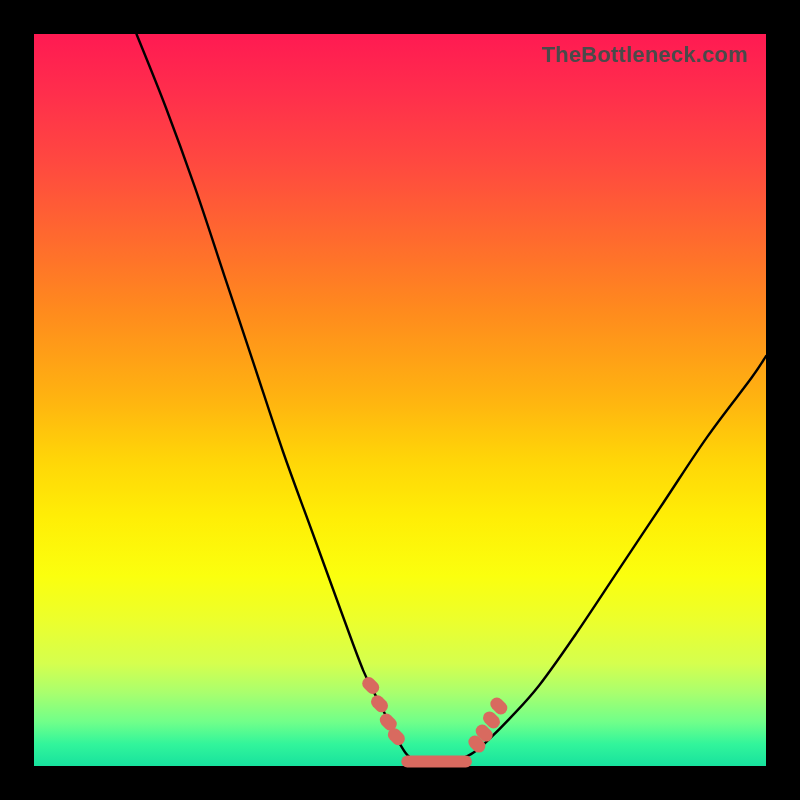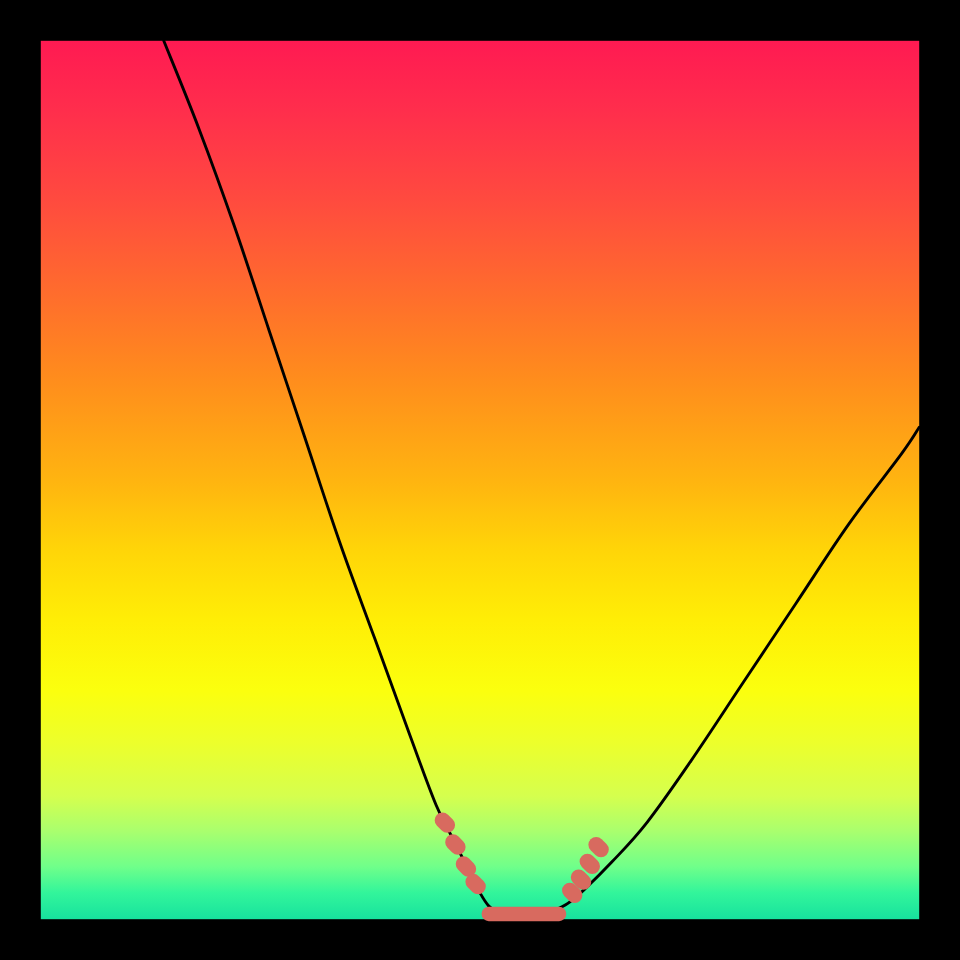--- a/index.html
+++ b/index.html
@@ -82,20 +82,21 @@
     stroke-linecap: round;
     fill: none;
   }
 </style>
 </head>
 <body>
 
 <div class="frame">
   <div class="plot-area">
 
+    <div class="watermark">TheBottleneck.com</div>
 
     <svg class="curves" viewBox="0 0 732 732" preserveAspectRatio="none">
       <path id="left-branch" class="curve" d="M 102.48 0 C 107.7504 13.175999999999988, 121.2192 45.53039999999993, 131.76 73.19999999999993 C 142.30079999999998 100.86959999999993, 150.4992 123.41520000000003, 161.04 153.72000000000003 C 171.58079999999998 184.02480000000003, 179.7792 209.93759999999995, 190.32 241.55999999999995 C 200.86079999999998 273.1823999999999, 209.05919999999998 297.77759999999995, 219.6 329.4 C 230.1408 361.0224, 238.3392 386.9352, 248.88000000000002 417.24 C 259.42080000000004 447.5448, 267.61920000000003 468.7728, 278.16 497.76 C 288.7008 526.7472, 298.2168 553.2456, 307.44 578.28 C 316.6632 603.3144, 322.812 621.0288, 329.40000000000003 636.84 C 335.98800000000006 652.6512, 338.76959999999997 655.5792, 344.03999999999996 666.12 C 349.31039999999996 676.6608, 354.7272 687.4944, 358.68 695.4 C 362.63280000000003 703.3055999999999, 363.3648 705.4284, 366 710.04 C 368.6352 714.6515999999999, 370.6848 718.12128, 373.32 721.02 C 375.9552 723.91872, 379.3224 725.22168, 380.64 726.144"></path>
       <path id="right-branch" class="curve" d="M 424.55999999999995 726.144 C 427.19519999999994 724.8264, 433.9296 722.3815199999999, 439.2 718.824 C 444.4704 715.26648, 447.25199999999995 712.57272, 453.84 706.38 C 460.428 700.18728, 466.5768 694.3019999999999, 475.8 684.42 C 485.02320000000003 674.538, 493.22159999999997 666.6324, 505.08 651.48 C 516.9384 636.3276000000001, 527.1863999999999 621.3216, 541.68 600.24 C 556.1736 579.1584, 569.7888 558.0768, 585.6 534.36 C 601.4112 510.64320000000004, 613.7088 492.19680000000005, 629.52 468.48 C 645.3312 444.7632, 657.6288000000001 424.9992, 673.44 402.59999999999997 C 689.2512 380.20079999999996, 706.8192 358.5336, 717.36 344.03999999999996 C 727.9008 329.54639999999995, 729.3648000000001 326.03279999999995, 732 322.08"></path>
       <path id="flat-bottom" class="curve" d="M 373.32 727.608 C 375.9552 727.7397599999999, 382.68960000000004 728.20824, 387.96000000000004 728.34 C 393.23040000000003 728.47176, 397.3296 728.34, 402.6 728.34 C 407.8704 728.34, 411.96959999999996 728.47176, 417.23999999999995 728.34 C 422.51039999999995 728.20824, 429.2448 727.7397599999999, 431.88 727.608"></path>
 
       <g id="markers-left">
           <line x1="334.72" y1="649.48" x2="338.72" y2="653.48" class="dot-stroke"></line>
           <line x1="343.504" y1="667.78" x2="347.504" y2="671.78" class="dot-stroke"></line>
           <line x1="352.288" y1="686.08" x2="356.288" y2="690.08" class="dot-stroke"></line>

